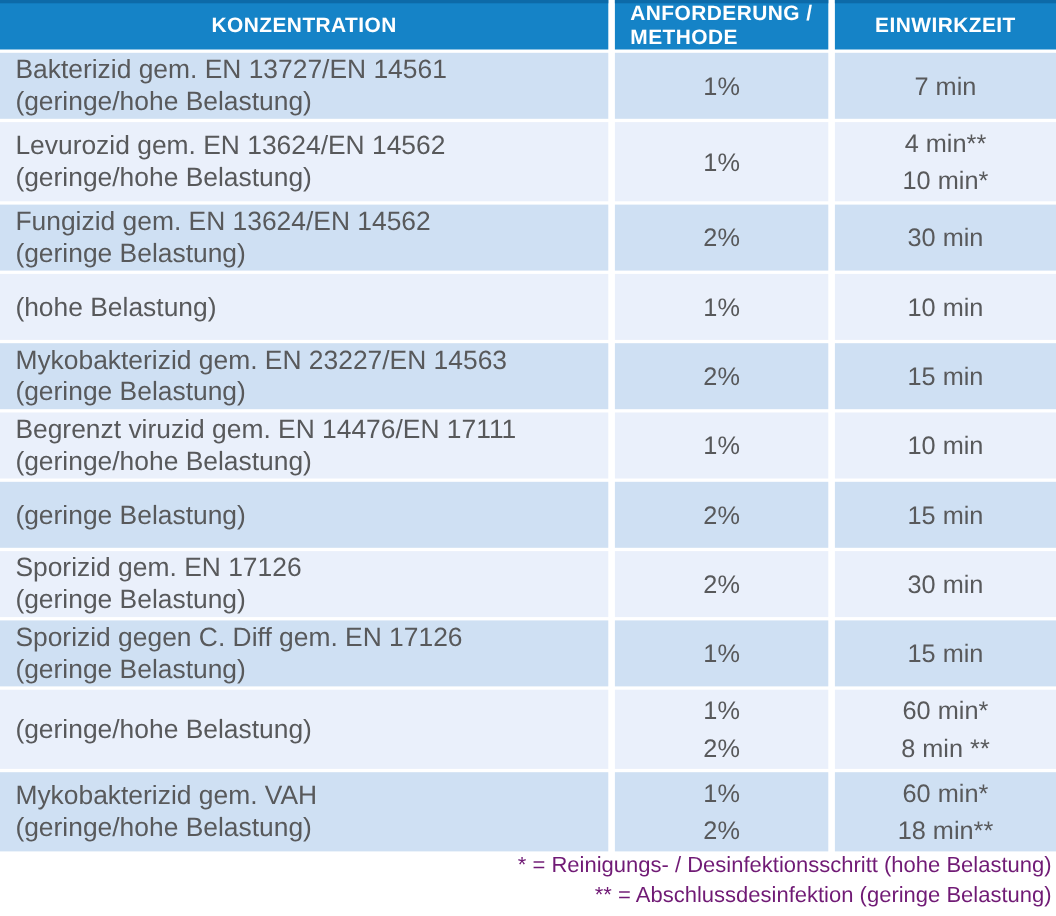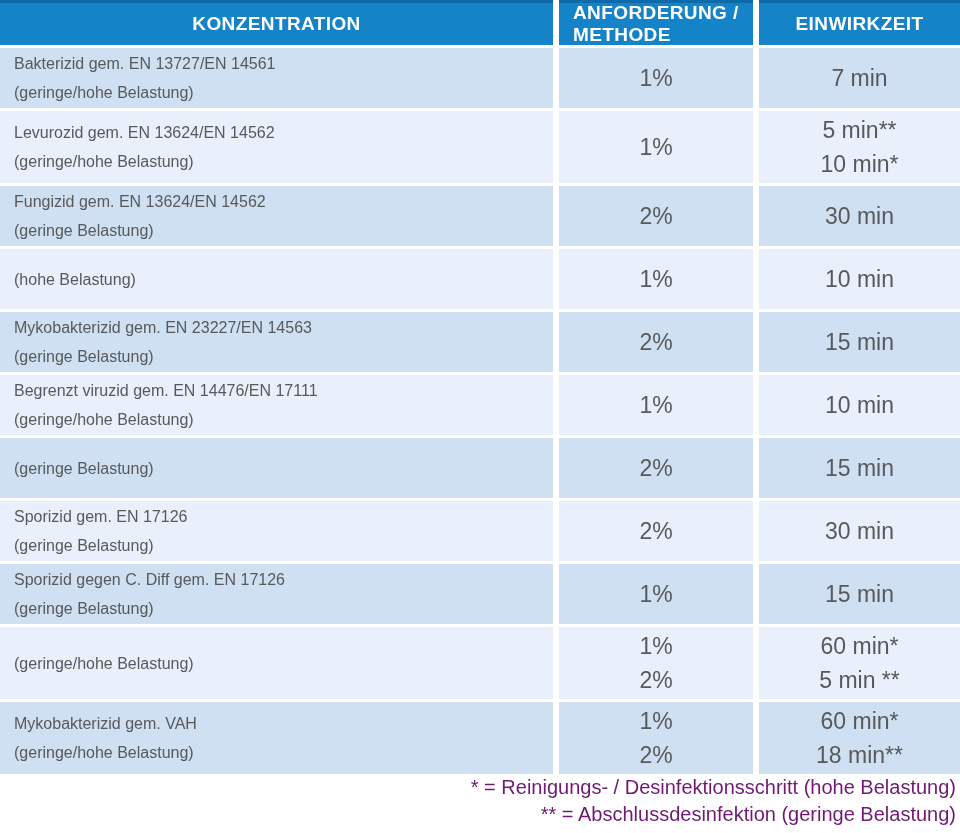--- a/index.html
+++ b/index.html
@@ -39,21 +39,21 @@
     justify-content: center;
     min-height: 60px;
     color: #58595b;
   }
   .cell.tall { min-height: 72px; }
   .cell.dark  { background: #cfe0f3; }
   .cell.light { background: #eaf0fb; }
 
   .cell.method { padding-left: 14px; }
   .method-name, .method-load {
-    font-size: 16px;
+    font-size: 24px;
     line-height: 29px;
   }
 
   .cell.value { align-items: center; row-gap: 5px; }
   .value-line {
     font-size: 23px;
     line-height: 29px;
     text-align: center;
   }
 
@@ -89,21 +89,21 @@
       </div>
 
   <div class="cell method light tall">
     <div class="method-name">Levurozid gem. EN 13624/EN 14562</div>
     <div class="method-load">(geringe/hohe Belastung)</div>
   </div>
   <div class="cell value light tall">
         <div class="value-line">1%</div>
       </div>
   <div class="cell value light tall">
-        <div class="value-line">5 min**</div>
+        <div class="value-line">4 min**</div>
         <div class="value-line">10 min*</div>
       </div>
 
   <div class="cell method dark">
     <div class="method-name">Fungizid gem. EN 13624/EN 14562</div>
     <div class="method-load">(geringe Belastung)</div>
   </div>
   <div class="cell value dark">
         <div class="value-line">2%</div>
       </div>
@@ -177,21 +177,21 @@
 
   <div class="cell method light tall">
     <div class="method-load">(geringe/hohe Belastung)</div>
   </div>
   <div class="cell value light tall">
         <div class="value-line">1%</div>
         <div class="value-line">2%</div>
       </div>
   <div class="cell value light tall">
         <div class="value-line">60 min*</div>
-        <div class="value-line">5 min **</div>
+        <div class="value-line">8 min **</div>
       </div>
 
   <div class="cell method dark tall">
     <div class="method-name">Mykobakterizid gem. VAH</div>
     <div class="method-load">(geringe/hohe Belastung)</div>
   </div>
   <div class="cell value dark tall">
         <div class="value-line">1%</div>
         <div class="value-line">2%</div>
       </div>

